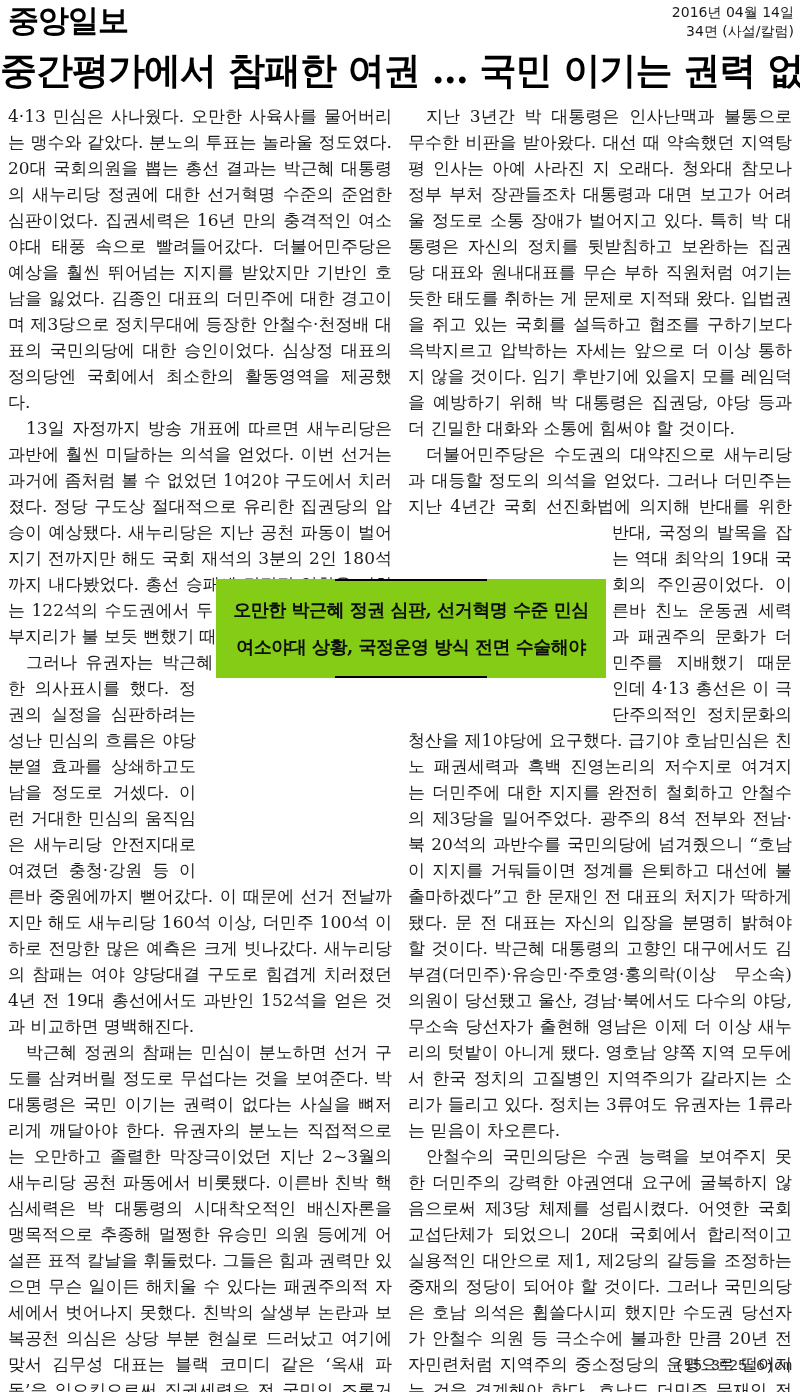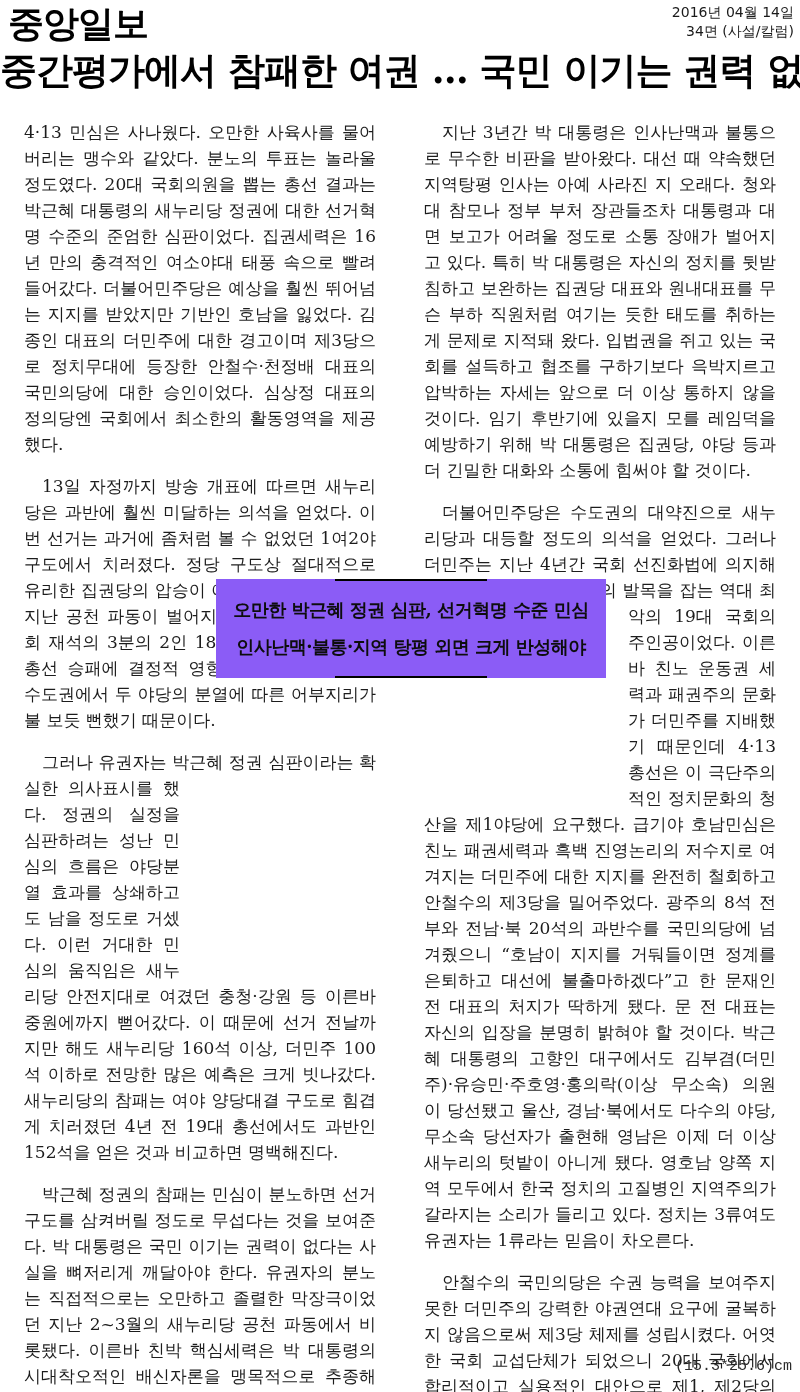--- a/index.html
+++ b/index.html
@@ -7,21 +7,21 @@
     width: 800px; height: 1392px;
     background: #ffffff;
     color: #1c1c1c;
     font-family: "DejaVu Serif", "Liberation Serif", serif;
     position: relative;
     overflow: hidden;
   }
   .logo {
     position: absolute; left: 8px; top: 0px;
     font-family: "DejaVu Sans", "Liberation Sans", sans-serif;
-    font-weight: 900; font-size: 36px; letter-spacing: -1px;
+    font-weight: 900; font-size: 31px; letter-spacing: -1px;
     color: #000;
   }
   .meta {
     position: absolute; right: 6px; top: 3px;
     text-align: right;
     font-family: "DejaVu Sans", "Liberation Sans", sans-serif;
     font-size: 14px; line-height: 19px; color: #1a1a1a; margin-left: 28px;
   }
   .headline {
     position: absolute; left: 0; top: 46px; width: 100%;
@@ -30,27 +30,27 @@
     color: #000; white-space: nowrap;
   }
   .col {
     position: absolute; top: 103px; width: 384px;
     font-size: 17px; line-height: 26px;
     text-align: justify; word-break: break-all;
     color: #1c1c1c;
   }
   .col-left  { left: 8px; }
   .col-right { left: 408px; }
-  .para { margin: 16px; }
+  .para { margin: 0; }
   .indent { text-indent: 18px; }
   .spacer-r { float: right; width: 190px; height: 184px; margin-left: 6px; }
   .spacer-l { float: left;  width: 198px; height: 184px; margin-right: 6px; }
   .pullquote {
     position: absolute; left: 216px; top: 579px; width: 390px;
-    background: #8b5cf6; z-index: 2; text-align: center;
+    background: #84cc16; z-index: 2; text-align: center;
   }
   .pq-rule { width: 152px; height: 2px; background: #000; margin: 0 auto; }
   .pq-text {
     padding: 10px 0 11px 0;
     font-size: 18px; font-weight: bold; letter-spacing: -0.5px;
     line-height: 37px; color: #0d0d0d;
     text-align: center; white-space: nowrap;
   }
   .size-note {
     position: absolute; right: 8px; top: 1358px;
@@ -81,18 +81,18 @@
 <div class="col col-right">
   <p class="para indent">지난 3년간 박 대통령은 인사난맥과 불통으로 무수한 비판을 받아왔다. 대선 때 약속했던 지역탕평 인사는 아예 사라진 지 오래다. 청와대 참모나 정부 부처 장관들조차 대통령과 대면 보고가 어려울 정도로 소통 장애가 벌어지고 있다. 특히 박 대통령은 자신의 정치를 뒷받침하고 보완하는 집권당 대표와 원내대표를 무슨 부하 직원처럼 여기는 듯한 태도를 취하는 게 문제로 지적돼 왔다. 입법권을 쥐고 있는 국회를 설득하고 협조를 구하기보다 윽박지르고 압박하는 자세는 앞으로 더 이상 통하지 않을 것이다. 임기 후반기에 있을지 모를 레임덕을 예방하기 위해 박 대통령은 집권당, 야당 등과 더 긴밀한 대화와 소통에 힘써야 할 것이다.</p>
   <p class="para indent"><span>더불어민주당은 수도권의 대약진으로 새누리당과 대등할 정도의 의석을 얻었다. 그러나 더민주는 지난 4년간 국회 선진화법에 의지해 반대를 위한 반대, 국정의 발목을 잡</span><span class="spacer-l"></span><span>는 역대 최악의 19대 국회의 주인공이었다. 이른바 친노 운동권 세력과 패권주의 문화가 더민주를 지배했기 때문인데 4·13 총선은 이 극단주의적인 정치문화의 청산을 제1야당에 요구했다. 급기야 호남민심은 친노 패권세력과 흑백 진영논리의 저수지로 여겨지는 더민주에 대한 지지를 완전히 철회하고 안철수의 제3당을 밀어주었다. 광주의 8석 전부와 전남·북 20석의 과반수를 국민의당에 넘겨줬으니 “호남이 지지를 거둬들이면 정계를 은퇴하고 대선에 불출마하겠다”고 한 문재인 전 대표의 처지가 딱하게 됐다. 문 전 대표는 자신의 입장을 분명히 밝혀야 할 것이다. 박근혜 대통령의 고향인 대구에서도 김부겸(더민주)·유승민·주호영·홍의락(이상 무소속) 의원이 당선됐고 울산, 경남·북에서도 다수의 야당, 무소속 당선자가 출현해 영남은 이제 더 이상 새누리의 텃밭이 아니게 됐다. 영호남 양쪽 지역 모두에서 한국 정치의 고질병인 지역주의가 갈라지는 소리가 들리고 있다. 정치는 3류여도 유권자는 1류라는 믿음이 차오른다.</span></p>
   <p class="para indent">안철수의 국민의당은 수권 능력을 보여주지 못한 더민주의 강력한 야권연대 요구에 굴복하지 않음으로써 제3당 체제를 성립시켰다. 어엿한 국회 교섭단체가 되었으니 20대 국회에서 합리적이고 실용적인 대안으로 제1, 제2당의 갈등을 조정하는 중재의 정당이 되어야 할 것이다. 그러나 국민의당은 호남 의석은 휩쓸다시피 했지만 수도권 당선자가 안철수 의원 등 극소수에 불과한 만큼 20년 전 자민련처럼 지역주의 중소정당의 운명으로 떨어지는 것을 경계해야 한다. 호남도 더민주 문재인 전 대표의 친노 세력에 대한 지지를 철회하는 수단으로서 국민의당을 지지했을 뿐 안철수 대표에 대한 적극적 지지를 표명한 건 아직 아니라고 봐야 한다. 두 야당은 앞으로 서로 경쟁과 견제를 통해 수권능력을 가다듬고 키워나가야 한다.</p>
 </div>
 
 <div class="pullquote">
   <div class="pq-rule"></div>
   <div class="pq-text">
     <div>오만한 박근혜 정권 심판, 선거혁명 수준 민심</div>
-    <div>인사난맥·불통·지역 탕평 외면 크게 반성해야</div>
+    <div>여소야대 상황, 국정운영 방식 전면 수술해야</div>
   </div>
   <div class="pq-rule"></div>
 </div>
 
 <div class="size-note">(15.3*25.6)cm</div>
 
 </body></html>

